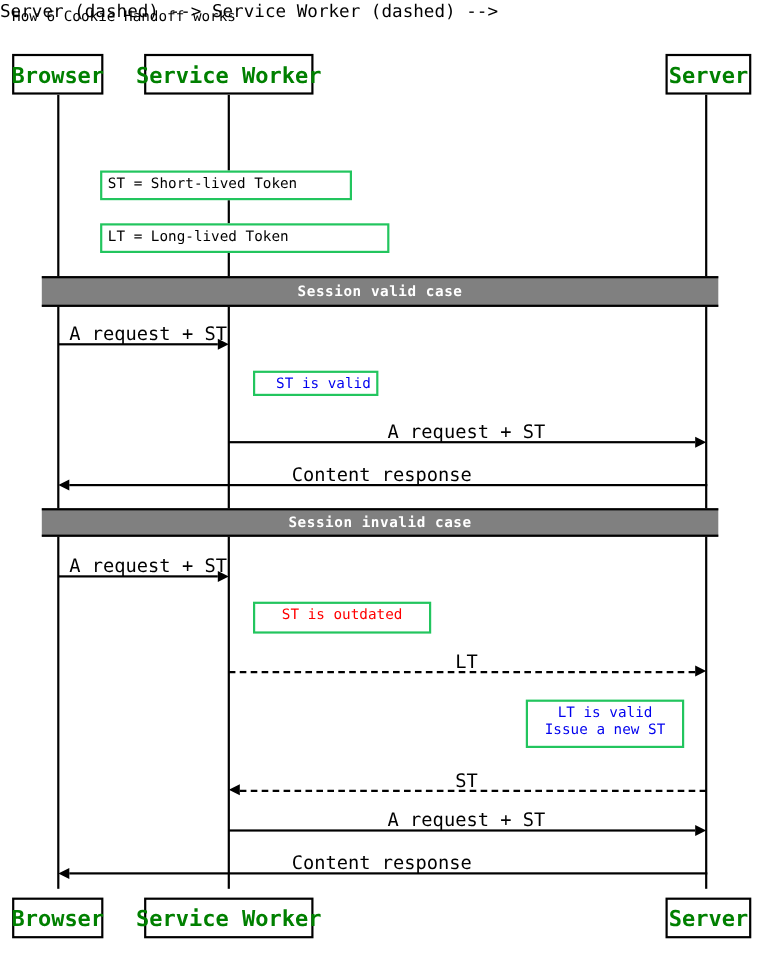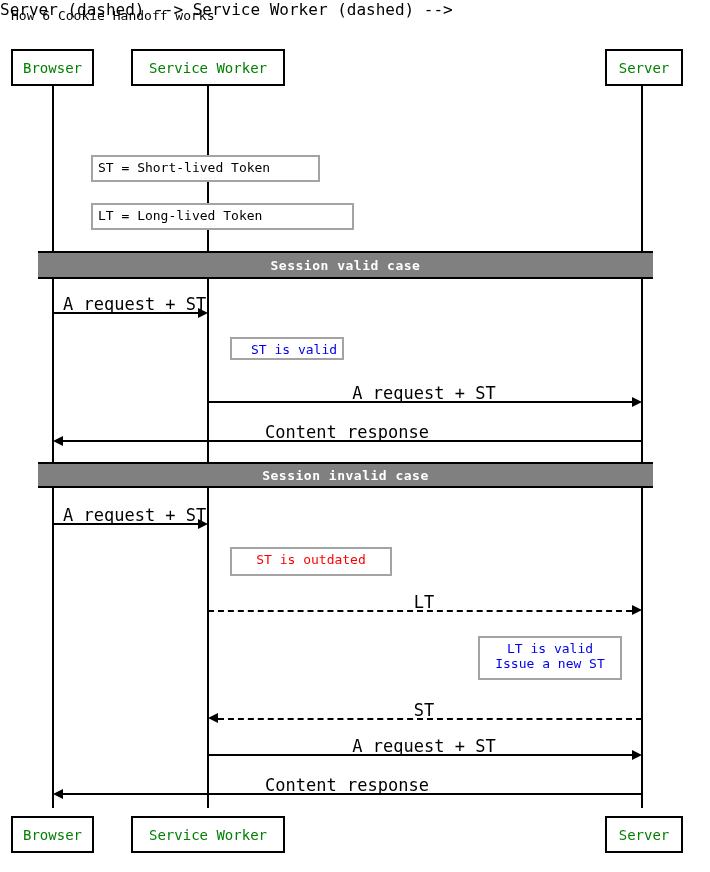--- a/index.html
+++ b/index.html
@@ -29,26 +29,27 @@
     letter-spacing: 0px;
   }
 
   
   .participant {
     position: absolute;
     box-sizing: border-box;
     border: 2px solid #000000;
     background: #ffffff;
     color: #008000;
-    font-size: 14px;
+    font-size: 20px;
     line-height: 1;
     display: flex;
     align-items: center;
     justify-content: center;
     white-space: nowrap;
+    font-weight: bold;
   }
 
   
   .lifeline {
     position: absolute;
     width: 2px;
     background: #000000;
   }
 
   
@@ -65,21 +66,21 @@
     align-items: center;
     justify-content: center;
     white-space: nowrap;
     letter-spacing: 0.5px;
   }
 
   
   .note {
     position: absolute;
     box-sizing: border-box;
-    border: 2px solid #a3a3a3;
+    border: 2px solid #22c55e;
     background: #ffffff;
     font-size: 13px;
     line-height: 15px;
     padding: 3px 5px;
     white-space: pre;
     text-align: center;
     color: #000000;
   }
   .note.blue { color: #0000ee; }
   .note.red  { color: #ff0000; }

